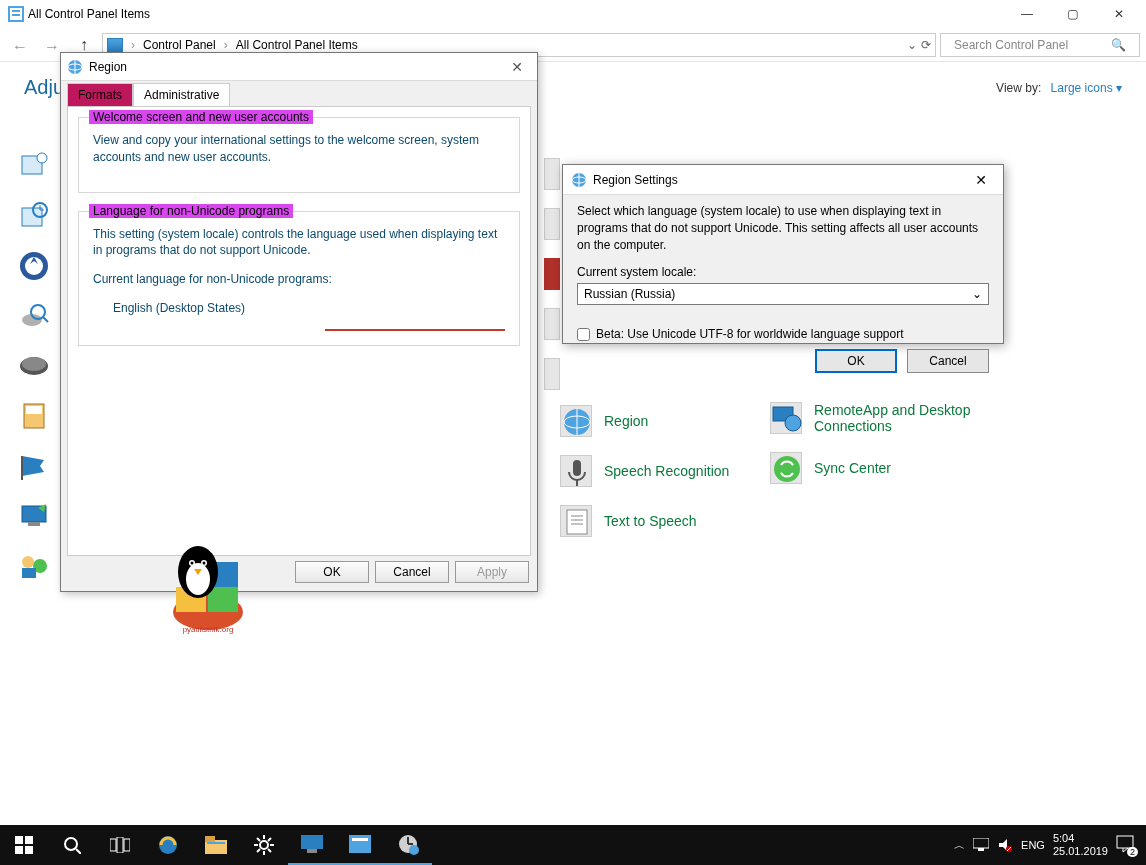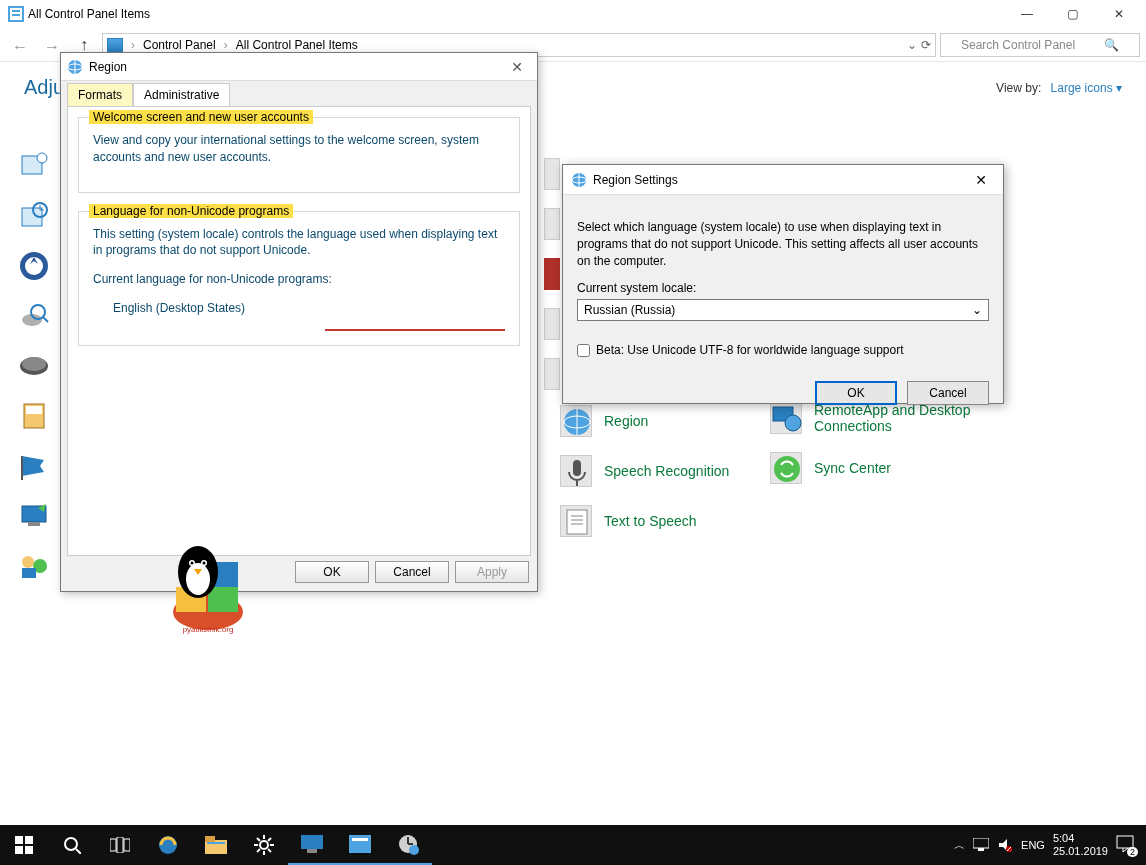--- a/index.html
+++ b/index.html
@@ -13,63 +13,63 @@
 .titlebar .win-controls { margin-left: auto; display: flex; }
 .titlebar .win-btn { width: 46px; height: 28px; display: flex; align-items: center; justify-content: center; color: #333; }
 
 .nav-row { height: 34px; display: flex; align-items: center; border-bottom: 1px solid #e6e6e6; padding: 0 6px; gap: 4px; }
 .nav-arrow { width: 28px; height: 28px; display: flex; align-items: center; justify-content: center; color: #999; font-size: 16px; }
 .address-bar { flex: 1; height: 24px; border: 1px solid #ccc; display: flex; align-items: center; padding: 0 4px; gap: 8px; background: #fff; }
 .address-bar .cp-small-icon { width: 16px; height: 14px; background: linear-gradient(#4fa3e0,#2a7fc0); border: 1px solid #2a7fc0; }
 .address-bar .addr-sep { color: #999; }
 .address-bar .addr-link { color: #000; font-size: 12px; }
 .address-bar .addr-end { margin-left: auto; display: flex; gap: 4px; color: #666; }
-.search-box { width: 200px; height: 24px; border: 1px solid #ccc; display: flex; align-items: center; padding: 0 20px; color: #888; font-size: 12px; justify-content: space-between; }
+.search-box { width: 200px; height: 24px; border: 1px solid #ccc; display: flex; align-items: center; padding: 0 13px; color: #888; font-size: 12px; justify-content: space-between; }
 
 .content-hdr { display: flex; align-items: center; padding: 14px 24px 8px 24px; }
 .content-hdr .adjust { font-size: 20px; color: #1a6aa2; }
 .content-hdr .viewby { margin-left: auto; font-size: 12px; color: #333; }
 .content-hdr .viewby-val { color: #2a7fc0; margin-left: 6px; }
 
 .icon-col { position: absolute; left: 18px; top: 150px; display: flex; flex-direction: column; gap: 18px; }
 .icon-col .sq { width: 32px; height: 32px; }
 
 .cp-items { position: absolute; left: 560px; top: 405px; }
 .cp-item { display: flex; align-items: center; gap: 12px; margin-bottom: 18px; color: #0a7a3b; font-size: 14px; }
 .cp-item .cp-item-icon { width: 32px; height: 32px; background: #e6e6e6; border: 1px solid #ccc; }
 .cp-items-col2 { position: absolute; left: 770px; top: 402px; }
 
 
 .region-dlg { position: absolute; left: 60px; top: 52px; width: 478px; height: 540px; background: #f0f0f0; border: 1px solid #777; box-shadow: 2px 2px 8px rgba(0,0,0,0.25); }
 .region-dlg .dlg-title { height: 28px; background: #fff; display: flex; align-items: center; padding: 0 6px; border-bottom: 1px solid #ddd; }
 .region-dlg .dlg-title .globe { width: 16px; height: 16px; margin-right: 6px; }
 .region-dlg .dlg-title .close { margin-left: auto; font-size: 14px; color: #555; width: 28px; text-align: center; }
 .tabs { display: flex; margin: 2px 6px 0 6px; }
-.tab { padding: 4px 10px; font-size: 12px; background: #fef9c3; border: 1px solid #ccc; border-bottom: none; }
+.tab { padding: 4px 10px; font-size: 12px; background: #be185d; border: 1px solid #ccc; border-bottom: none; }
 .tab.active { background: #fff; }
 .tab-body { background: #fff; margin: 0 6px; border: 1px solid #ccc; height: 450px; padding: 10px; position: relative; }
 .group { border: 1px solid #d7d7d7; padding: 14px 14px 14px 14px; margin-bottom: 18px; position: relative; }
-.group .legend { position: absolute; top: -8px; left: 10px; font-size: 12px; background: #fde047; padding: 0 4px; }
+.group .legend { position: absolute; top: -8px; left: 10px; font-size: 12px; background: #d946ef; padding: 0 4px; }
 .group .desc { font-size: 12px; color: #0c4a6e; margin-bottom: 12px; line-height: 1.4; }
 .group .btn { display: block; margin-left: auto; margin-right: 0; width: 140px; height: 24px; border: 1px solid #888; background: linear-gradient(#fdfdfd,#e6e6e6); font-size: 12px; text-align: center; line-height: 22px; }
 .group .btnrow { display: flex; justify-content: flex-end; }
 .shield { display: inline-block; width: 12px; height: 12px; margin-right: 4px; vertical-align: -2px; }
 .red-underline { height: 2px; background: #c0392b; width: 180px; margin-left: auto; margin-top: 8px; margin-right: 0; }
 .dlg-footer { position: absolute; bottom: 8px; right: 8px; display: flex; gap: 6px; }
 .dlg-footer button { width: 74px; height: 22px; font-size: 12px; border: 1px solid #999; background: linear-gradient(#fdfdfd,#e6e6e6); }
 .dlg-footer button:disabled { color: #999; }
 
 .penguin { position: absolute; left: 90px; top: 430px; width: 100px; height: 100px; }
 
 
-.rs-dlg { position: absolute; left: 562px; top: 164px; width: 442px; height: 240px; background: #f0f0f0; border: 1px solid #777; box-shadow: 2px 2px 10px rgba(0,0,0,0.3); }
+.rs-dlg { position: absolute; left: 562px; top: 164px; width: 442px; height: 180px; background: #f0f0f0; border: 1px solid #777; box-shadow: 2px 2px 10px rgba(0,0,0,0.3); }
 .rs-dlg .dlg-title { height: 30px; background: #fff; display: flex; align-items: center; padding: 0 8px; border-bottom: 1px solid #ddd; }
 .rs-dlg .dlg-title .t { font-size: 12px; }
 .rs-dlg .dlg-title .close { margin-left: auto; font-size: 14px; color: #000; width: 28px; text-align: center; }
-.rs-body { padding: 24px 14px; font-size: 12px; }
+.rs-body { padding: 8px 14px; font-size: 12px; }
 .rs-body .desc { margin-bottom: 12px; line-height: 1.4; }
 .rs-body label { display: block; margin-bottom: 4px; }
 .rs-select { width: 100%; height: 22px; border: 1px solid #7a7a7a; background: #fff; padding: 0 6px; font-size: 12px; display: flex; align-items: center; justify-content: space-between; gap: 8px; }
 .rs-check { margin-top: 22px; display: flex; align-items: center; gap: 6px; }
 .rs-check input { width: 13px; height: 13px; }
 .rs-footer { display: flex; justify-content: flex-end; gap: 10px; padding: 0 14px 12px 14px; }
 .rs-footer button { width: 82px; height: 24px; font-size: 12px; border: 1px solid #888; background: #e6e6e6; }
 .rs-footer button.primary { border: 2px solid #0066cc; }
 
 

